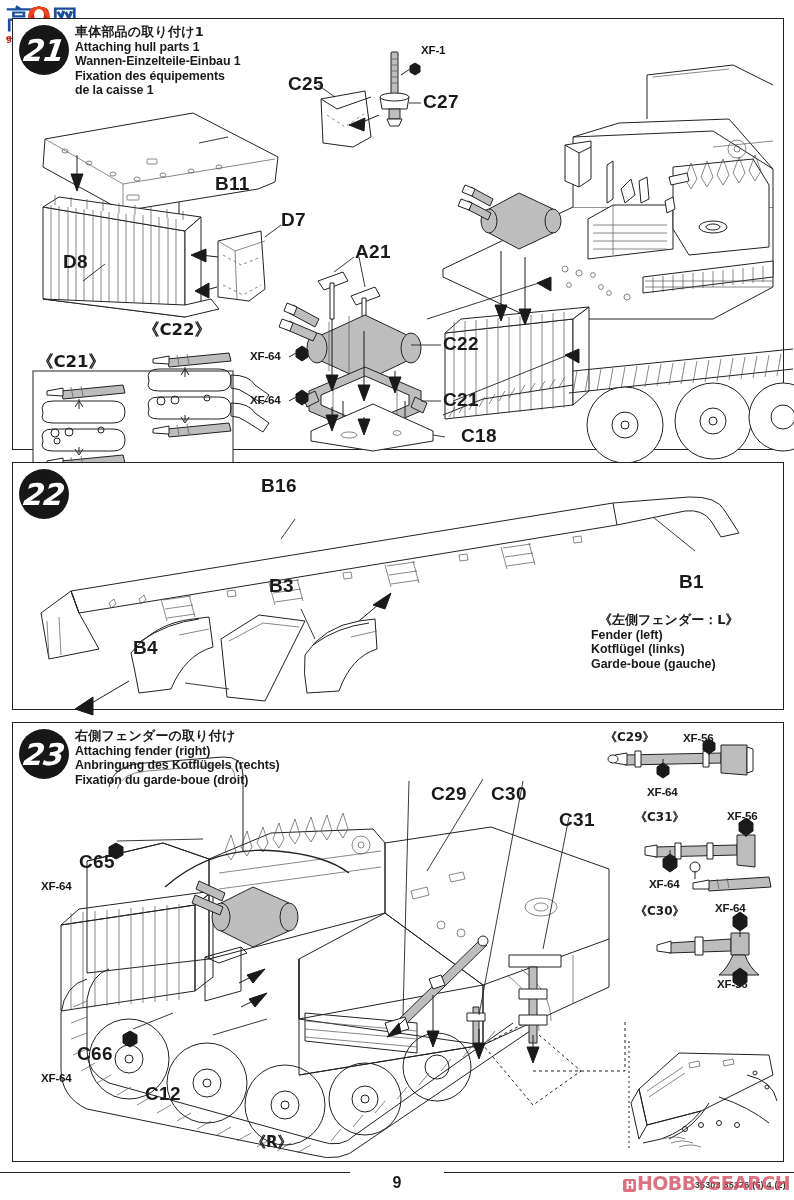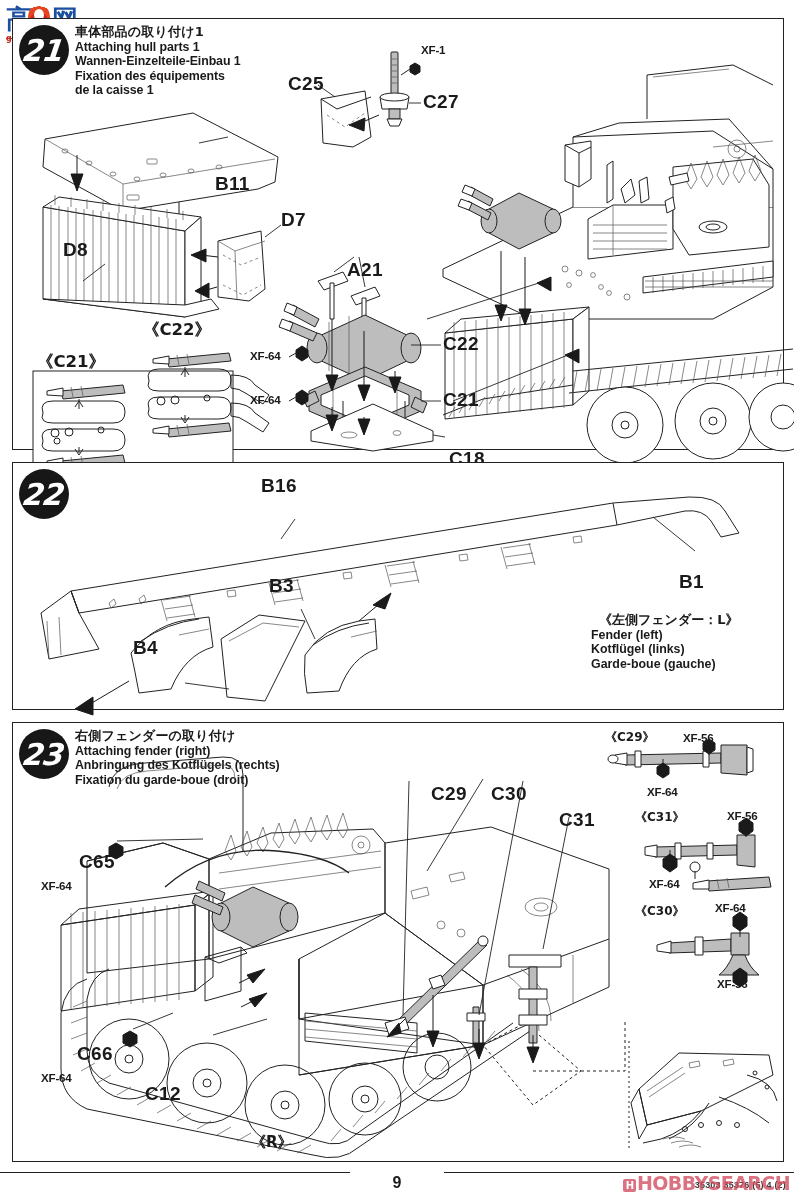--- a/index.html
+++ b/index.html
@@ -352,28 +352,28 @@
         <g class="thin">
           <path d="M436,398 l6,-10 M446,394 l6,-10 M456,391 l6,-10 M466,388 l6,-10
                    M476,385 l6,-10 M486,382 l6,-10 M496,379 l6,-10 M506,376 l6,-10
                    M516,374 l6,-10 M526,372 l6,-10 M536,370 l6,-10 M546,368 l6,-10"></path>
         </g>
       </g>
     </svg>
 
     <div class="plabel" style="left:202px;top:106px;margin-top:48px;">B11</div>
     <div class="plabel" style="left:268px;top:190px;">D7</div>
-    <div class="plabel" style="left:50px;top:220px;">D8</div>
+    <div class="plabel" style="left:50px;top:232px;">D8</div>
     <div class="plabel" style="left:275px;top:54px;">C25</div>
     <div class="plabel" style="left:410px;top:72px;">C27</div>
     <div class="paint" style="left:408px;top:24px;">XF-1</div>
-    <div class="plabel" style="left:334px;top:222px;margin-top:18px;">A21</div>
+    <div class="plabel" style="left:342px;top:222px;">A21</div>
     <div class="plabel" style="left:430px;top:314px;">C22</div>
     <div class="plabel" style="left:430px;top:370px;">C21</div>
-    <div class="plabel" style="left:436px;top:406px;margin-top:23px;">C18</div>
+    <div class="plabel" style="left:448px;top:406px;">C18</div>
     <div class="paint" style="left:237px;top:330px;">XF-64</div>
     <div class="paint" style="left:237px;top:374px;">XF-64</div>
 
     <div style="position:absolute;left:14px;top:284px;width:220px;height:122px;margin-top:48px;">
       <div class="runner" style="left:10px;top:0px;">《C21》</div>
       <svg width="220" height="122">
         <rect x="6" y="20" width="200" height="100" class="fillw" stroke="none"></rect>
 
         <g>
           <path class="fillgg" d="M34,40 L96,34 L98,42 L36,48 Z"></path>

